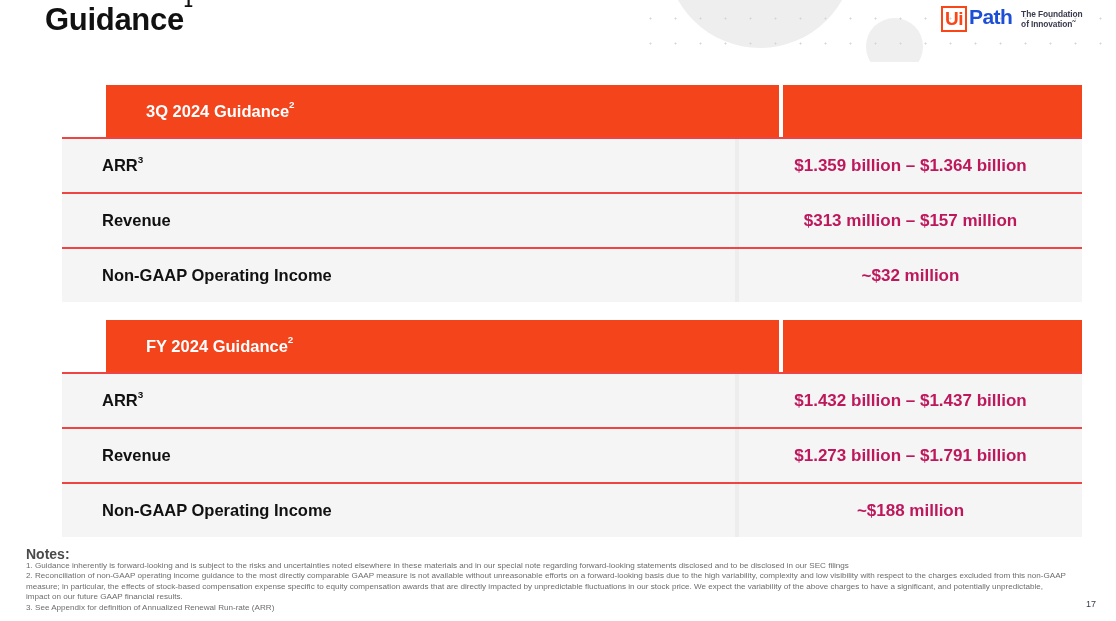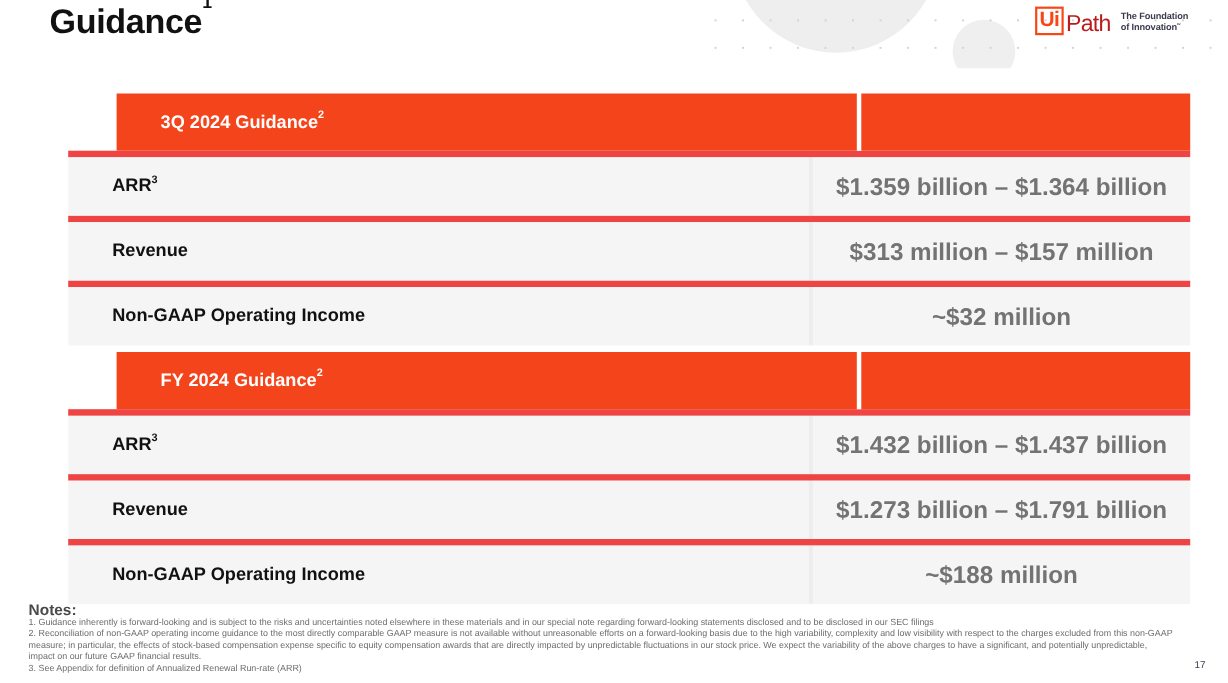--- a/index.html
+++ b/index.html
@@ -78,36 +78,36 @@
   .logo {
     position: absolute;
     left: 941px;
     top: 6px;
     display: flex;
     align-items: center;
     gap: 9px;
   }
   .logo-mark {
     display: flex;
-    align-items: flex-end;
+    align-items: flex-start;
     gap: 2px;
   }
   .logo-ui {
     border: 2.4px solid #fa4616;
     color: #fa4616;
     font-size: 19px;
     font-weight: bold;
     line-height: 1;
     padding: 1px 2px 2px 2px;
     letter-spacing: -0.5px;
   }
   .logo-path {
-    color: #b91c1c;
+    color: #1d4ed8;
     font-size: 21px;
-    font-weight: normal;
+    font-weight: bold;
     line-height: 1;
     letter-spacing: -0.6px;
   }
   .logo-tag {
     color: #3b3b4f;
     font-size: 8.4px;
     font-weight: bold;
     line-height: 1.2;
     letter-spacing: -0.1px;
   }
@@ -146,43 +146,43 @@
   .t-header sup {
     font-size: 0.6em;
     position: relative;
     top: -0.62em;
     font-weight: bold;
   }
 
   .t-row {
     display: flex;
     height: 53px;
-    border-top: 6px solid #ef4444;
+    border-top: 2px solid #ef4444;
   }
   .t-row .cell-label {
     width: 673px;
     background: #f5f5f5;
     display: flex;
     align-items: center;
     padding-left: 40px;
     box-sizing: border-box;
     font-size: 16.5px;
     font-weight: bold;
     color: #111111;
   }
   .t-row .gap { width: 4px; background: #ededed; }
   .t-row .cell-value {
     flex: 1;
     background: #f5f5f5;
     display: flex;
     align-items: center;
     justify-content: center;
-    font-size: 22px;
-    font-weight: bold;
-    color: #737373;
+    font-size: 17px;
+    font-weight: bold;
+    color: #be185d;
   }
   .t-row .cell-label sup {
     font-size: 0.6em;
     position: relative;
     top: -0.62em;
     font-weight: bold;
   }
 
   
   .notes {

